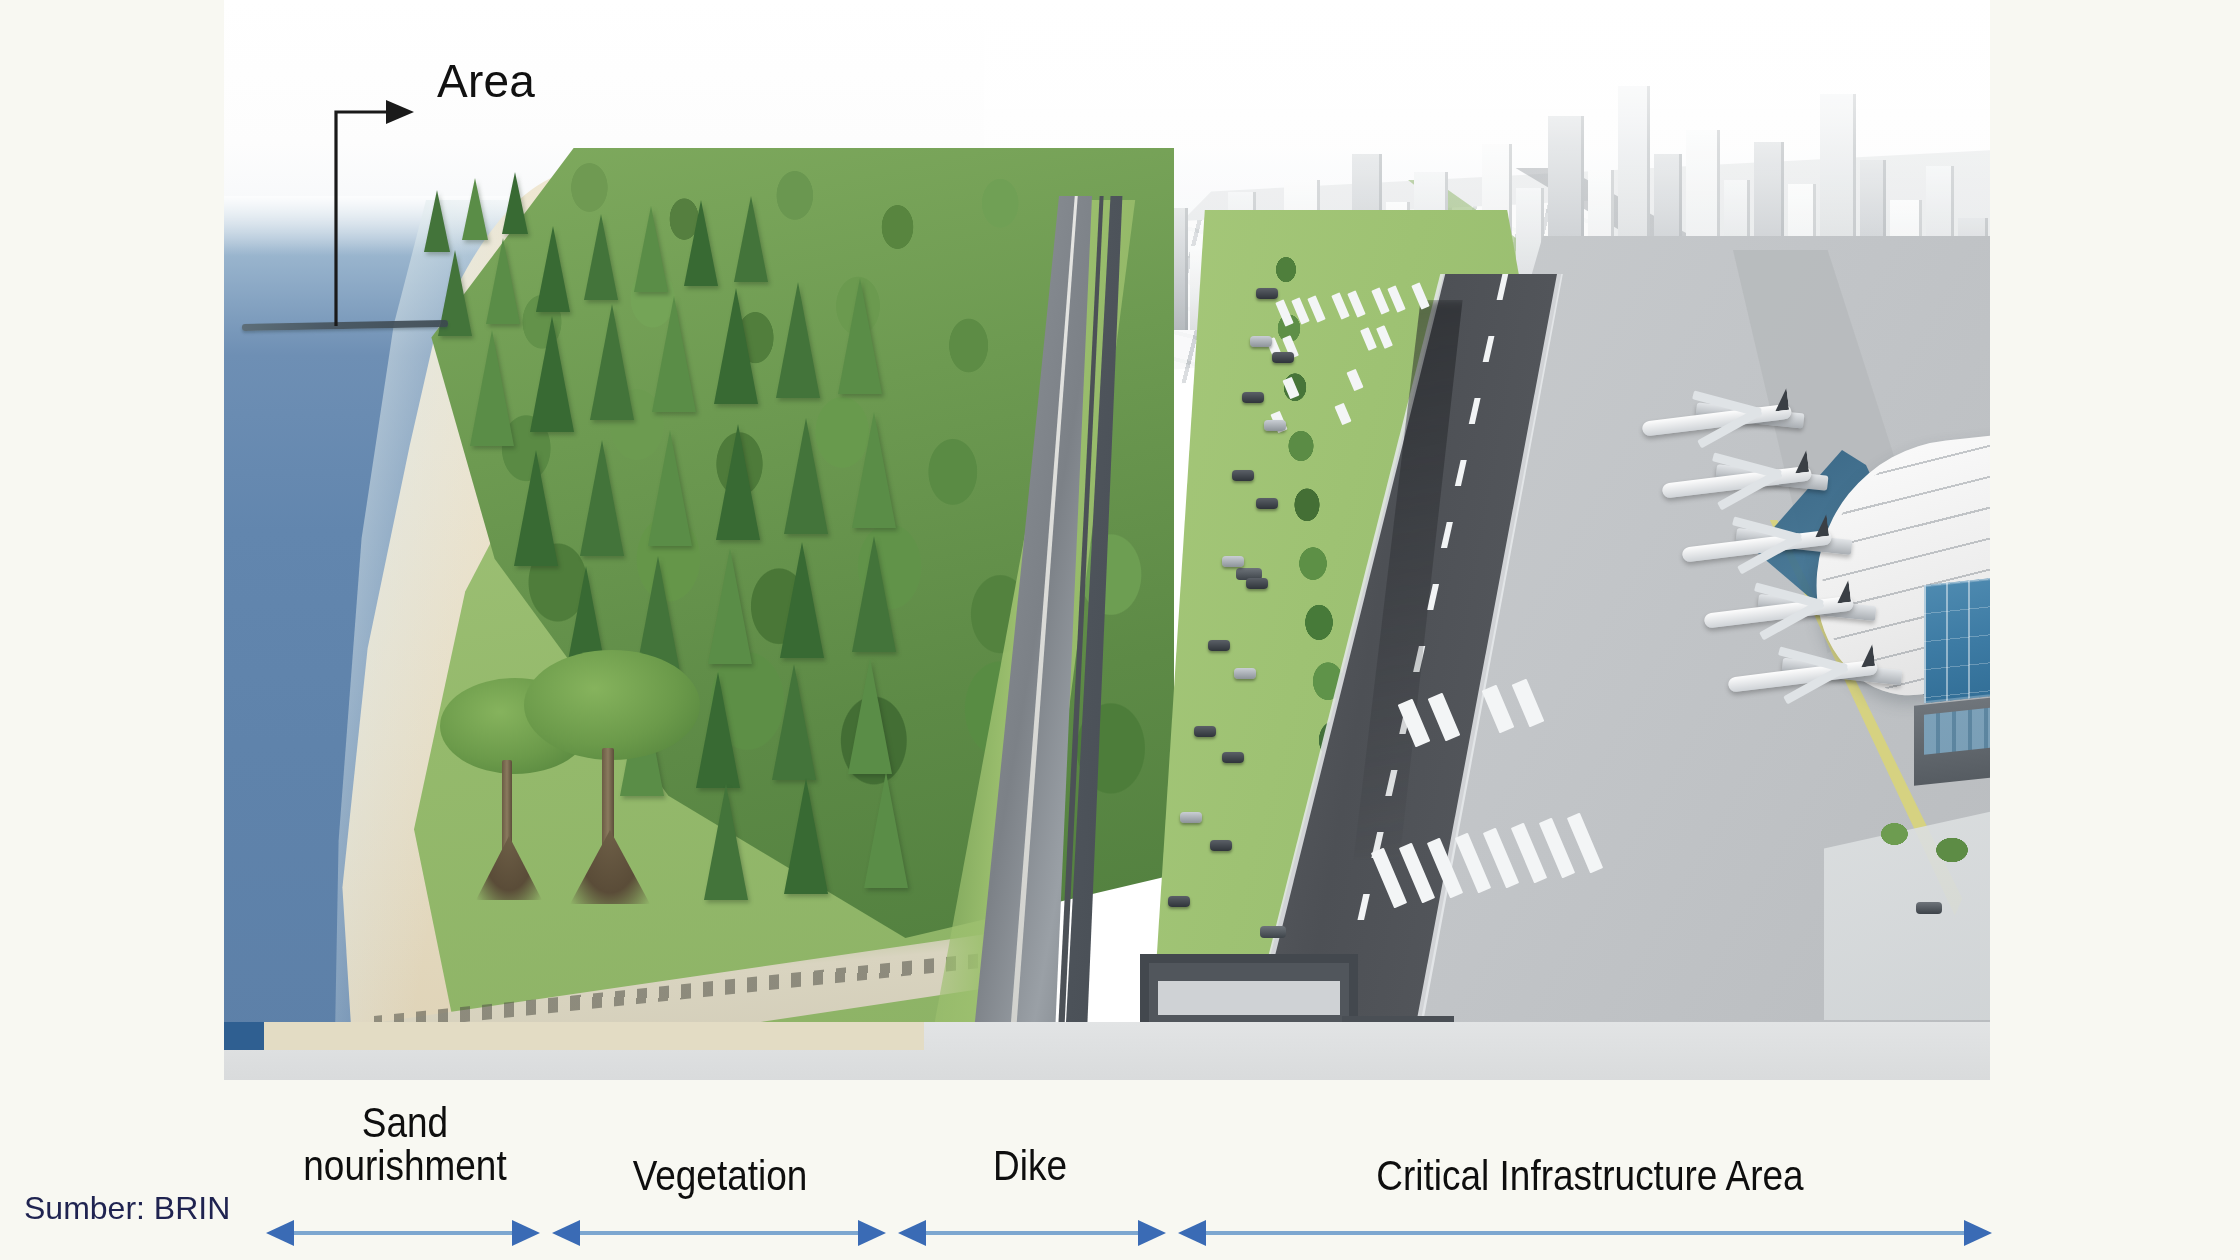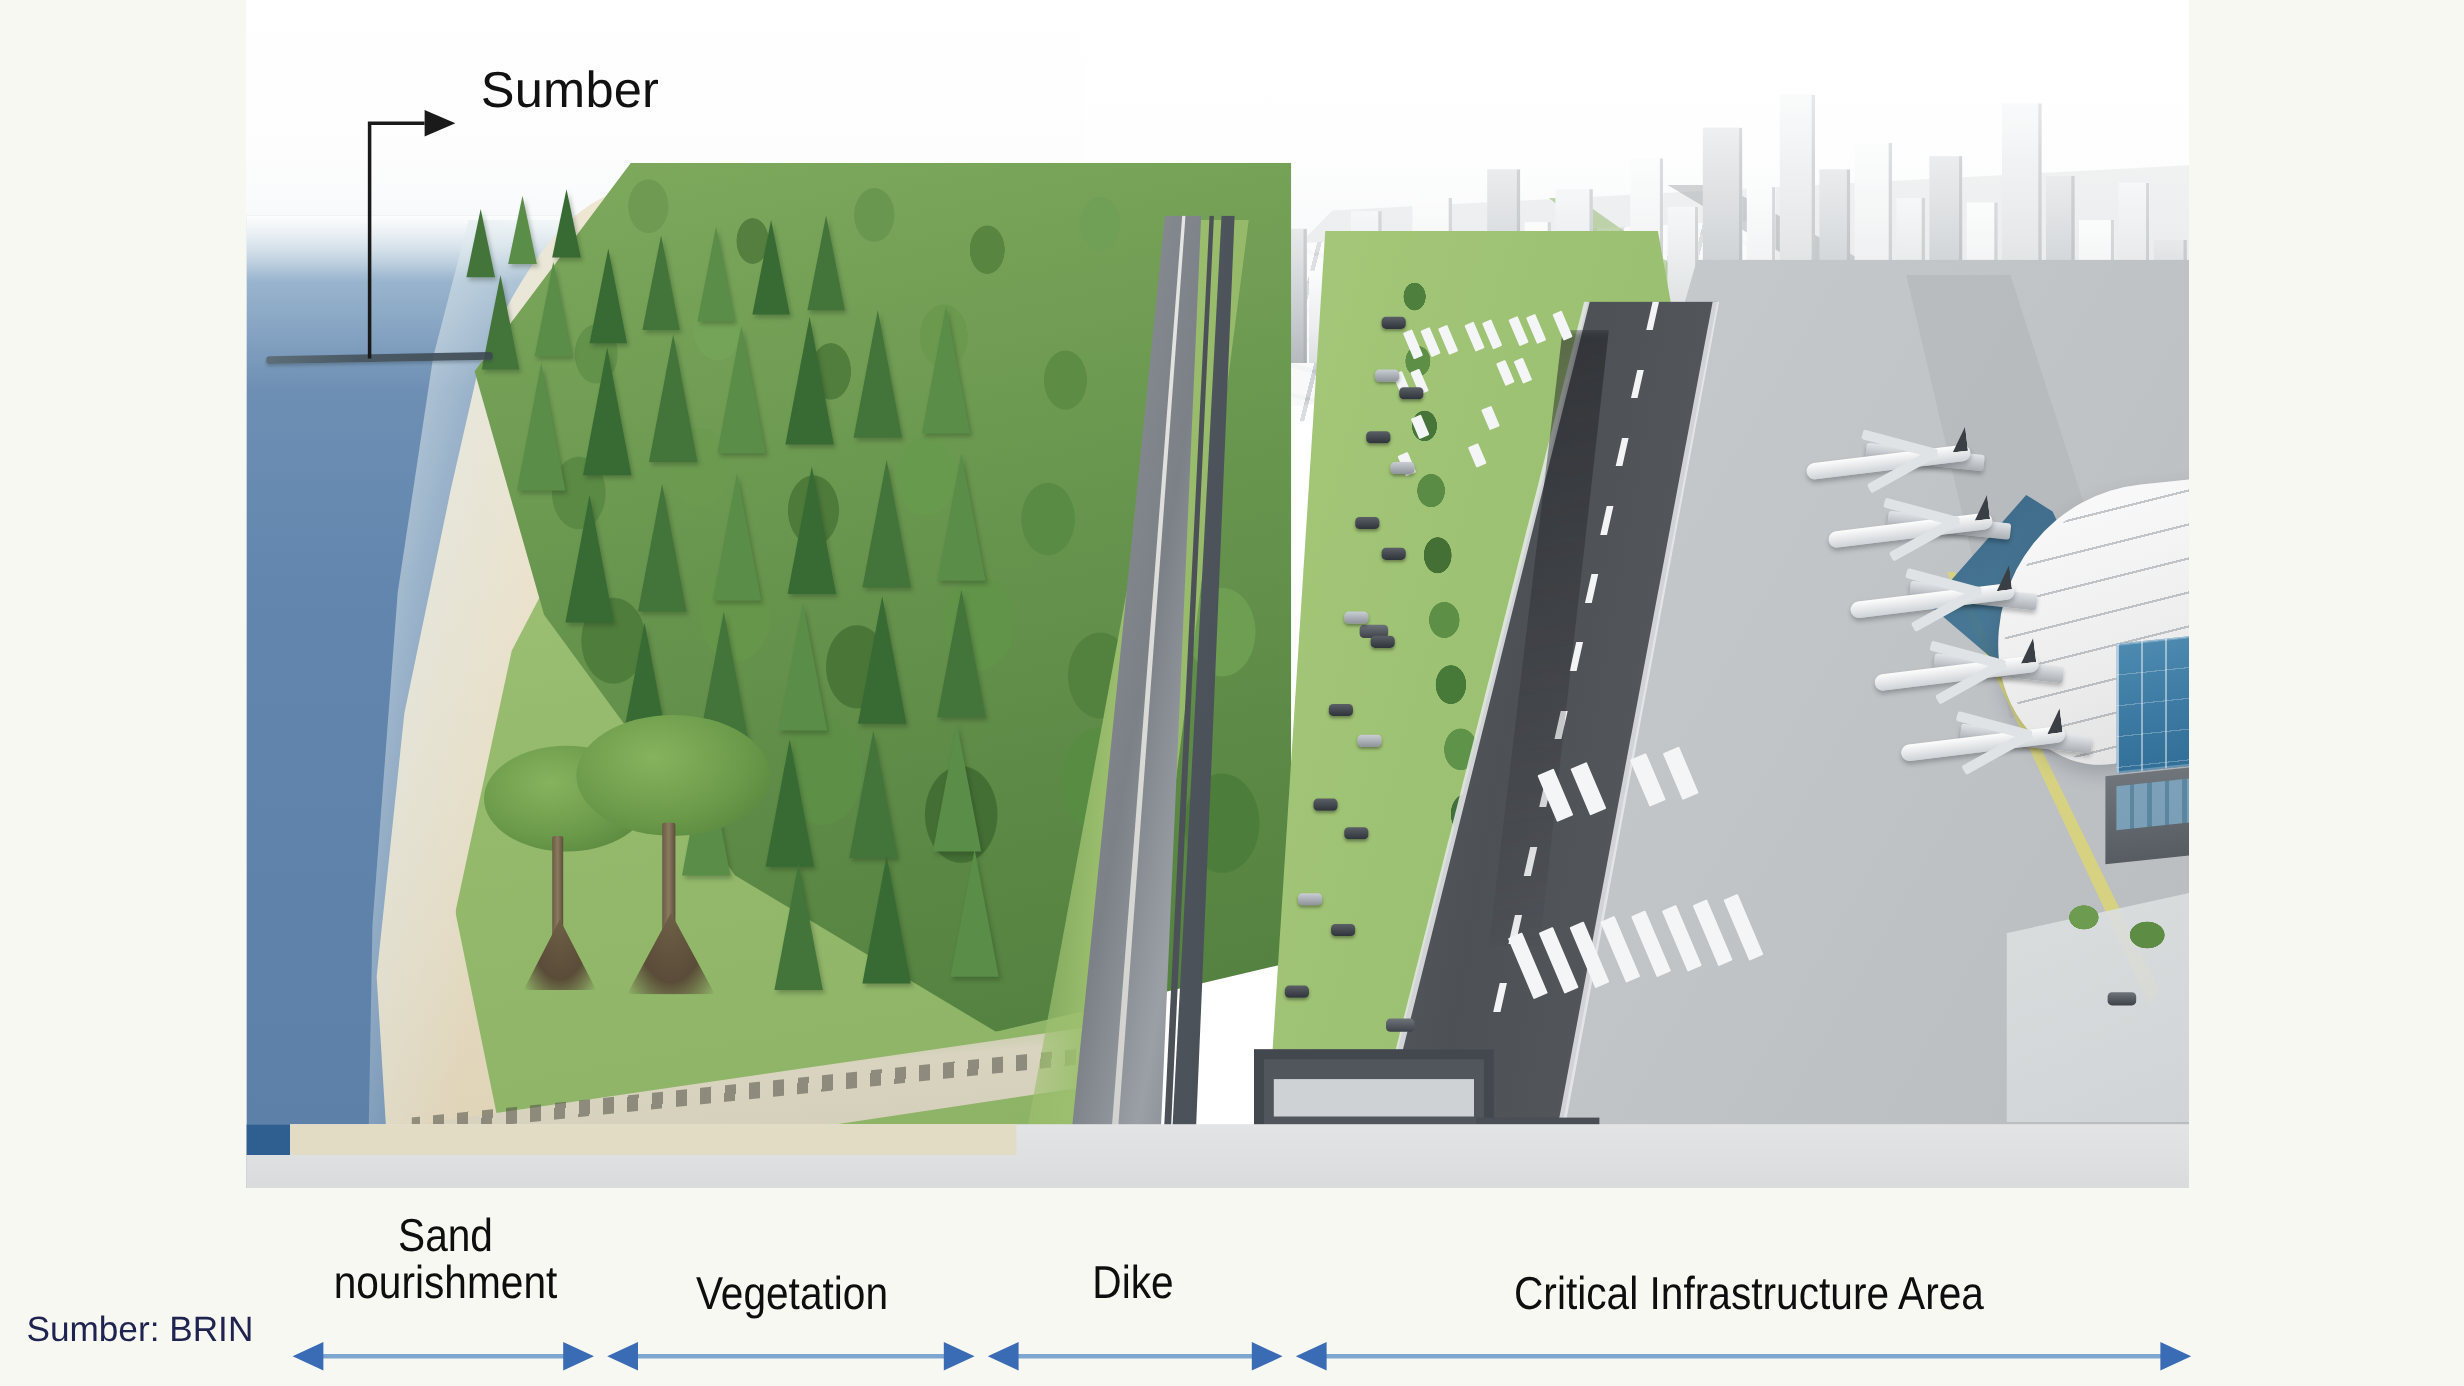--- a/index.html
+++ b/index.html
@@ -776,21 +776,21 @@
 
     <div class="layer groin-jetty"></div>
   </div>
 
   <svg id="groin-callout" viewBox="0 0 2240 1260" preserveAspectRatio="none" xmlns="http://www.w3.org/2000/svg">
     <g>
       <path d="M 336 326 L 336 112 L 386 112" fill="none" stroke="#1a1a1a" stroke-width="3.2"></path>
       <path d="M 386 100 L 414 112 L 386 124 Z" fill="#1a1a1a"></path>
     </g>
   </svg>
-  <div class="groin-label">Sumber</div>
+  <div class="groin-label">Area</div>
 
   <svg id="measure" viewBox="0 0 2240 1260" preserveAspectRatio="none" xmlns="http://www.w3.org/2000/svg">
 
     <g>
       <line x1="272" y1="1233" x2="534" y2="1233" stroke="#7da7d0" stroke-width="4"></line>
       <path d="M 266 1233 L 294 1220 L 294 1246 Z" fill="#3a6bb5"></path>
       <path d="M 540 1233 L 512 1220 L 512 1246 Z" fill="#3a6bb5"></path>
     </g>
 
     <g>

